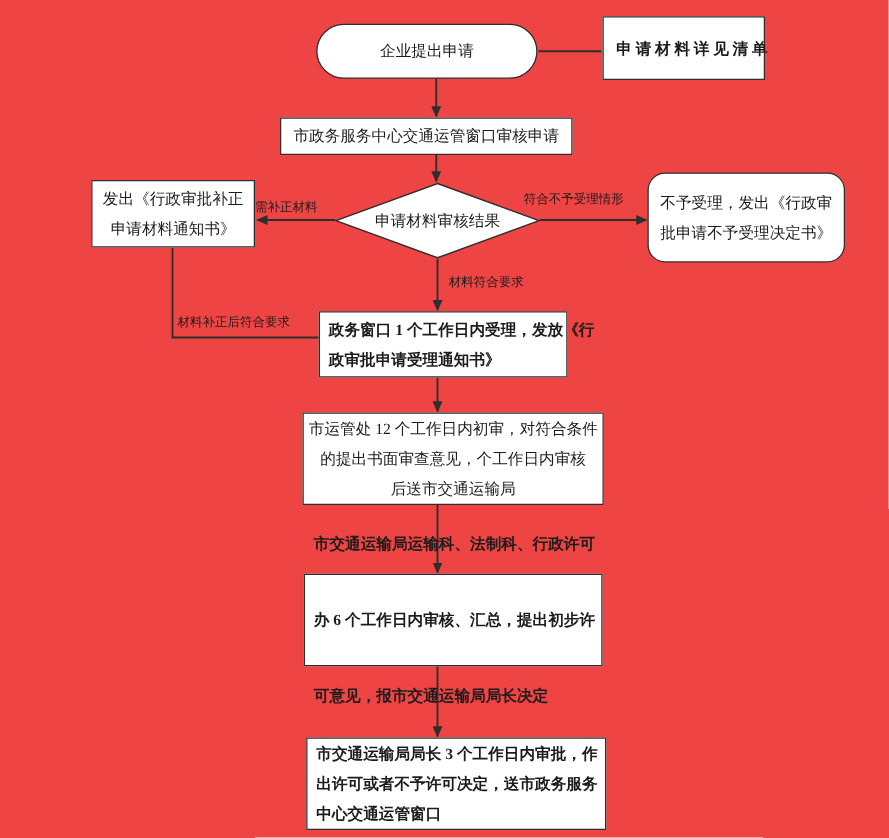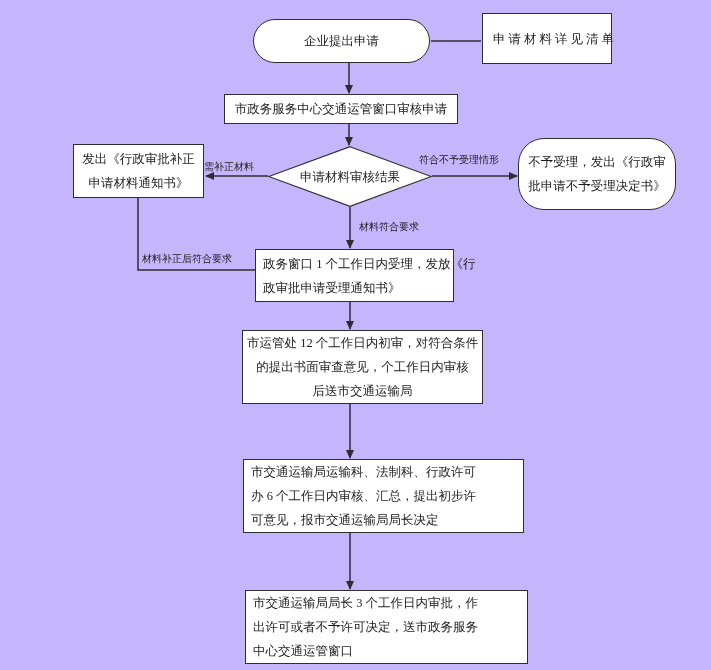--- a/index.html
+++ b/index.html
@@ -5,21 +5,21 @@
   html, body {
     margin: 0;
     padding: 0;
     background: #ffffff;
     font-family: "Liberation Serif", "DejaVu Serif", serif;
   }
   .canvas {
     position: relative;
     width: 711px;
     height: 670px;
-    background: #c4b5fd;
+    background: #ef4444;
     overflow: hidden;
     color: #1c1c1c;
   }
   .connectors {
     position: absolute;
     left: 0; top: 0;
     width: 711px;
     height: 670px;
   }
   .node {
@@ -32,22 +32,22 @@
     justify-content: center;
     font-size: 12.5px;
     color: #1c1c1c;
   }
   .node .line {
     line-height: 24px;
     white-space: nowrap;
     padding: 0 4px;
   }
   .align-center .line { text-align: center; }
-  .align-left .line { text-align: left; padding-left: 7px; }
-  .terminator { border-radius: 26px; }
+  .align-left .line { text-align: left; padding-left: 7px; font-weight: bold; }
+  .terminator { border-radius: 14px; }
   .oval-start { border-radius: 22px; }
   .diamond-wrap {
     position: absolute;
     border: none;
     background: transparent;
     display: flex;
     align-items: center;
     justify-content: center;
   }
   .diamond-wrap svg {
@@ -137,27 +137,27 @@
     <div class="line">政务窗口 1 个工作日内受理，发放《行</div>
     <div class="line">政审批申请受理通知书》</div>
   </div>
 
   <div class="node align-center" style="left:242px; top:330px; width:241px; height:74px;">
     <div class="line">市运管处 12 个工作日内初审，对符合条件</div>
     <div class="line">的提出书面审查意见，个工作日内审核</div>
     <div class="line">后送市交通运输局</div>
   </div>
 
-  <div class="node align-left" style="left:243px; top:459px; width:281px; height:74px;">
+  <div class="node align-left" style="left:243px; top:459px; width:239px; height:74px;gap:37px;">
     <div class="line">市交通运输局运输科、法制科、行政许可</div>
     <div class="line">办 6 个工作日内审核、汇总，提出初步许</div>
     <div class="line">可意见，报市交通运输局局长决定</div>
   </div>
 
-  <div class="node align-left" style="left:245px; top:590px; width:283px; height:74px;">
+  <div class="node align-left" style="left:245px; top:590px; width:240px; height:74px;">
     <div class="line">市交通运输局局长 3 个工作日内审批，作</div>
     <div class="line">出许可或者不予许可决定，送市政务服务</div>
     <div class="line">中心交通运管窗口</div>
   </div>
 
   <span class="edge-label" style="left:204px; top:159px;">需补正材料</span>
   <span class="edge-label" style="left:419px; top:152px;">符合不予受理情形</span>
   <span class="edge-label" style="left:359px; top:219px;">材料符合要求</span>
   <span class="edge-label" style="left:142px; top:251px;">材料补正后符合要求</span>
 

